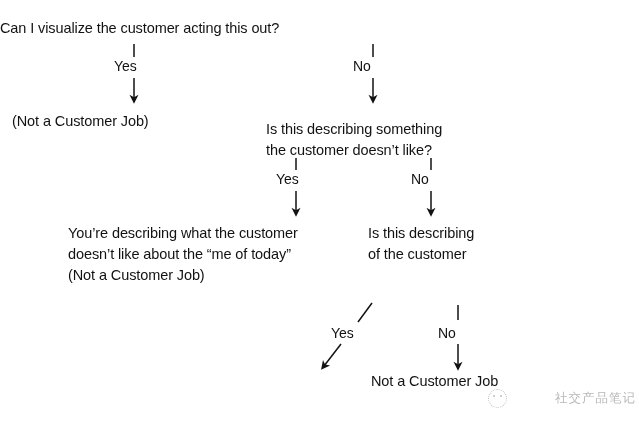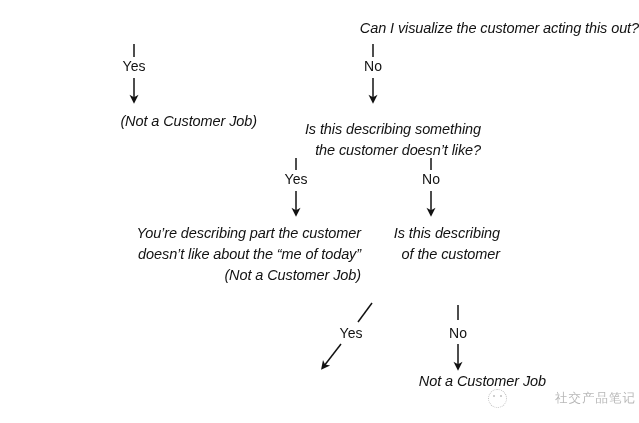--- a/index.html
+++ b/index.html
@@ -16,34 +16,33 @@
     height: 423px;
     background: #ffffff;
     overflow: hidden;
   }
   .node {
     position: absolute;
     color: #121212;
     font-family: "Liberation Sans", sans-serif;
     font-size: 14.5px;
     line-height: 21px;
-    text-align: right;
+    text-align: left;
     letter-spacing: -0.1px;
     white-space: nowrap;
-    font-style: italic;
   }
   .node .ln { display: block; }
 
   .edge-label {
     position: absolute;
     color: #121212;
     font-family: "Liberation Sans", sans-serif;
     font-size: 14px;
     line-height: 16px;
-    text-align: center;
+    text-align: left;
     white-space: nowrap;
   }
 
   .connector {
     position: absolute;
     left: 0;
     top: 0;
     width: 639px;
     height: 423px;
     pointer-events: none;
@@ -128,21 +127,21 @@
   <div class="node" style="left:12px; top:111px; width:245px;">
     <span class="ln">(Not a Customer Job)</span>
   </div>
 
   <div class="node" style="left:266px; top:119px; width:215px;">
     <span class="ln">Is this describing something</span>
     <span class="ln">the customer doesn’t like?</span>
   </div>
 
   <div class="node" style="left:68px; top:223px; width:293px;">
-    <span class="ln">You’re describing part the customer</span>
+    <span class="ln">You’re describing what the customer</span>
     <span class="ln">doesn’t like about the “me of today”</span>
     <span class="ln">(Not a Customer Job)</span>
   </div>
 
   <div class="node" style="left:368px; top:223px; width:132px;">
     <span class="ln">Is this describing</span>
     <span class="ln">of the customer</span>
   </div>
 
   <div class="node" style="left:180px; top:371px; width:243px;">

